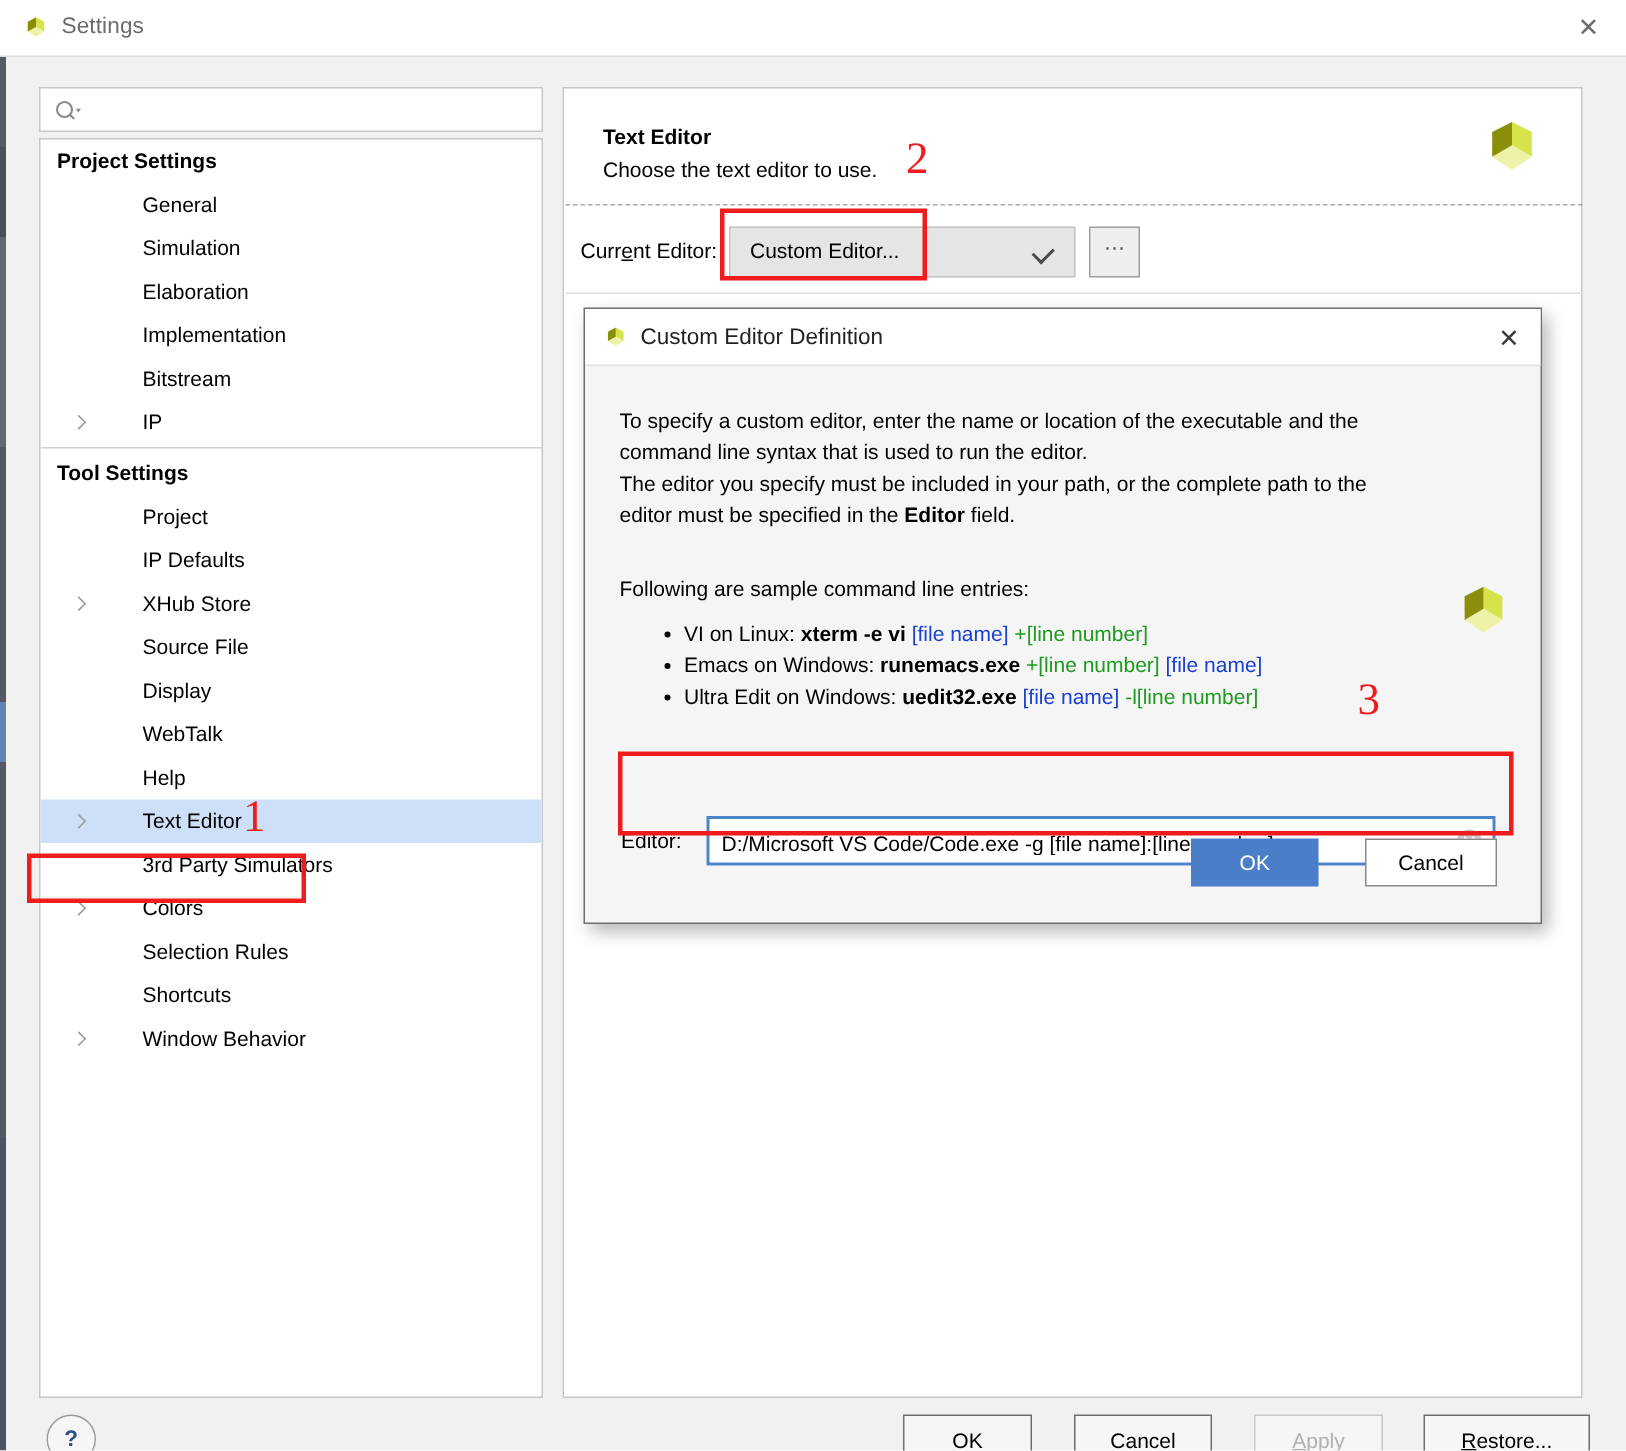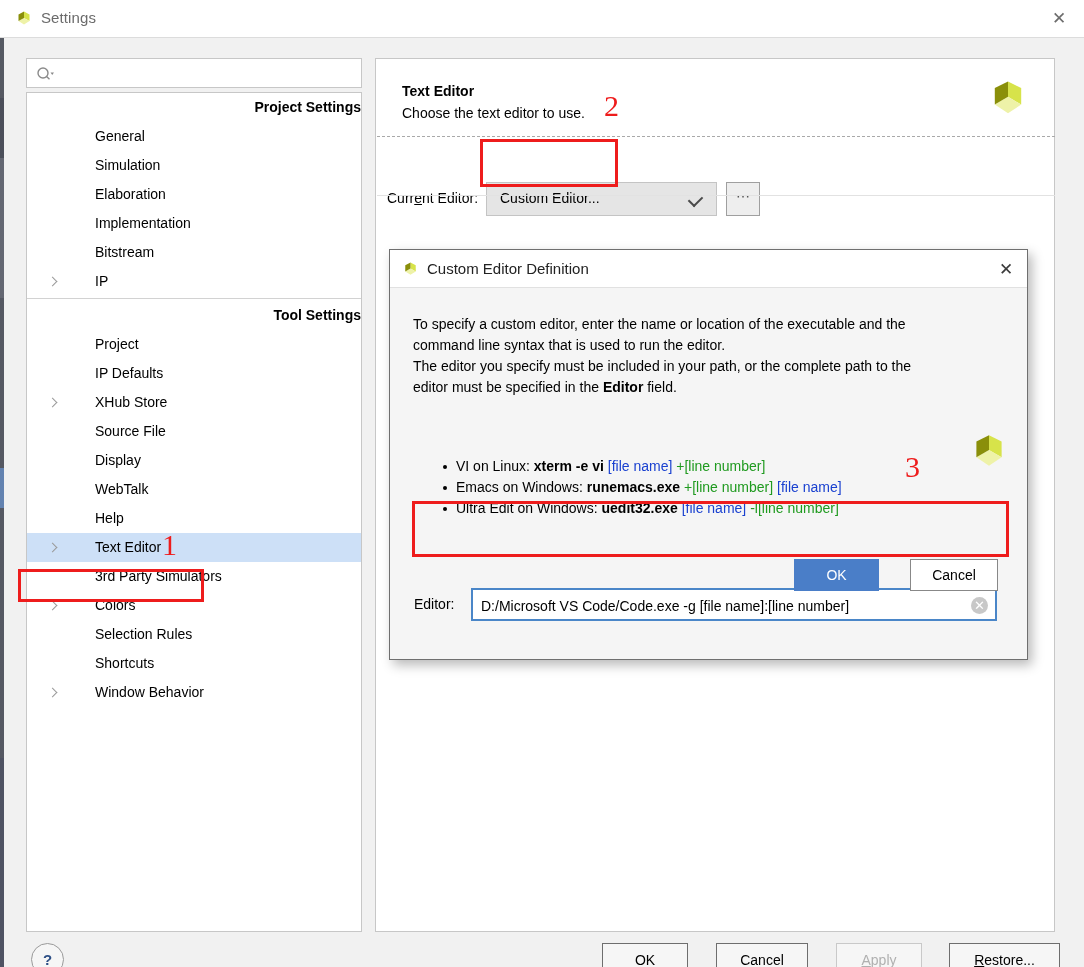--- a/index.html
+++ b/index.html
@@ -89,21 +89,21 @@
     position: absolute; left: 22px; top: 54px;
     width: 336px; height: 840px;
     background: #ffffff;
     border: 1px solid #c7c7c7;
     box-sizing: border-box;
     overflow: hidden;
   }
   .tree-group-title {
     font-size: 14px; font-weight: bold; color: #000;
     padding-left: 11px;
-    height: 29px; line-height: 29px; text-align: right;
+    height: 29px; line-height: 29px;
   }
   .tree-sep {
     height: 1px; background: #d2d2d2; margin: 2px 0 2px 0;
   }
   .tree-item {
     position: relative;
     height: 29px; line-height: 29px;
     font-size: 14px; color: #000;
     padding-left: 68px;
     white-space: nowrap;
@@ -145,21 +145,21 @@
     position: absolute; right: 24px; top: 18px;
     width: 44px; height: 44px;
   }
   .header-divider {
     position: absolute; left: 1px; top: 77px;
     width: 678px; height: 0;
     border-top: 1px dashed #a9a9a9;
   }
   .row-current-editor {
     position: absolute; left: 0; top: 90px;
-    width: 100%; height: 40px; margin-top: 31px;
+    width: 100%; height: 40px;
   }
   .lbl-current-editor {
     position: absolute; left: 11px; top: 10px;
     font-size: 14px; color: #000;
   }
   .lbl-current-editor u { text-decoration: underline; }
   .combo {
     position: absolute; left: 110px; top: 2px;
     width: 231px; height: 34px;
     background: #e5e5e5;
@@ -195,21 +195,20 @@
   }
 
   
   .dialog {
     position: absolute; left: 389px; top: 205px;
     width: 639px; height: 411px;
     background: #f5f5f5;
     border: 1px solid #6f6f6f;
     box-sizing: border-box;
     box-shadow: 4px 5px 11px rgba(0,0,0,0.28);
-    margin-top: 44px;
   }
   .dialog-titlebar {
     position: absolute; left: 0; top: 0;
     width: 100%; height: 38px;
     background: #ffffff;
     border-bottom: 1px solid #e1e1e1;
     box-sizing: border-box;
   }
   .dialog-logo {
     position: absolute; left: 11px; top: 10px;
@@ -487,20 +486,21 @@
     </div>
 
     <div class="dialog-body">
       <div class="dlg-para">
         <div>To specify a custom editor, enter the name or location of the executable and the</div>
         <div>command line syntax that is used to run the editor.</div>
         <div><span>The editor you specify must be included in your path, or the complete path to the</span></div>
         <div><span>editor must be specified in the </span><b>Editor</b><span> field.</span></div>
       </div>
 
+      <div class="dlg-sample-intro">Following are sample command line entries:</div>
 
       <ul class="dlg-list">
         <li><span>VI on Linux: </span><span class="mono-bold">xterm -e vi</span><span class="tok-file"> [file name]</span><span class="tok-line"> +[line number]</span></li>
         <li><span>Emacs on Windows: </span><span class="mono-bold">runemacs.exe</span><span class="tok-line"> +[line number]</span><span class="tok-file"> [file name]</span></li>
         <li><span>Ultra Edit on Windows: </span><span class="mono-bold">uedit32.exe</span><span class="tok-file"> [file name]</span><span class="tok-line"> -l[line number]</span></li>
       </ul>
 
       <span class="dlg-logo">
         <svg viewBox="0 0 40 40" width="42" height="42">
           <polygon points="20,4 32,10 32,25 20,18" fill="#d7e34a"></polygon>

